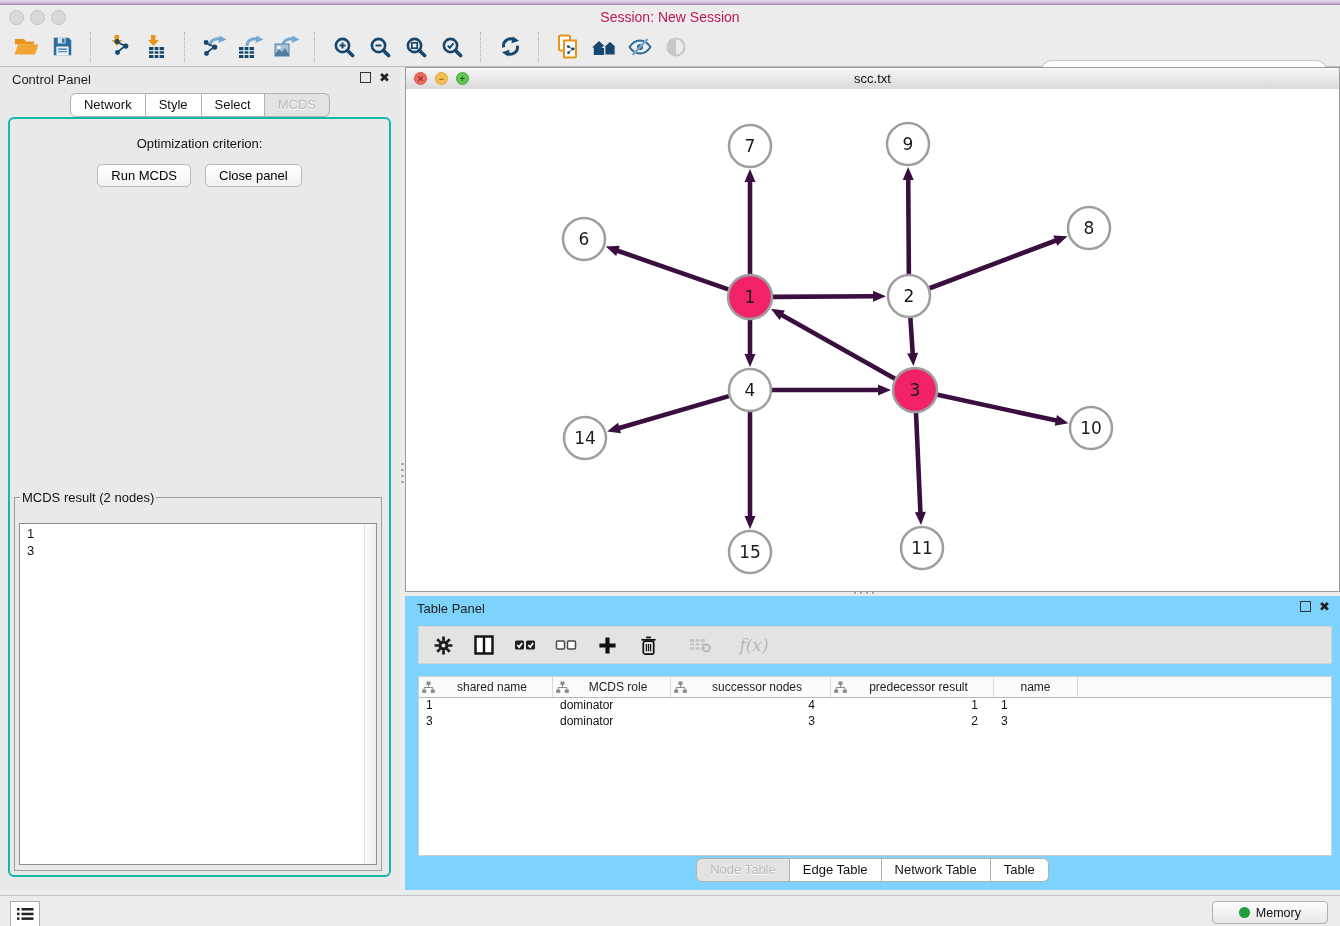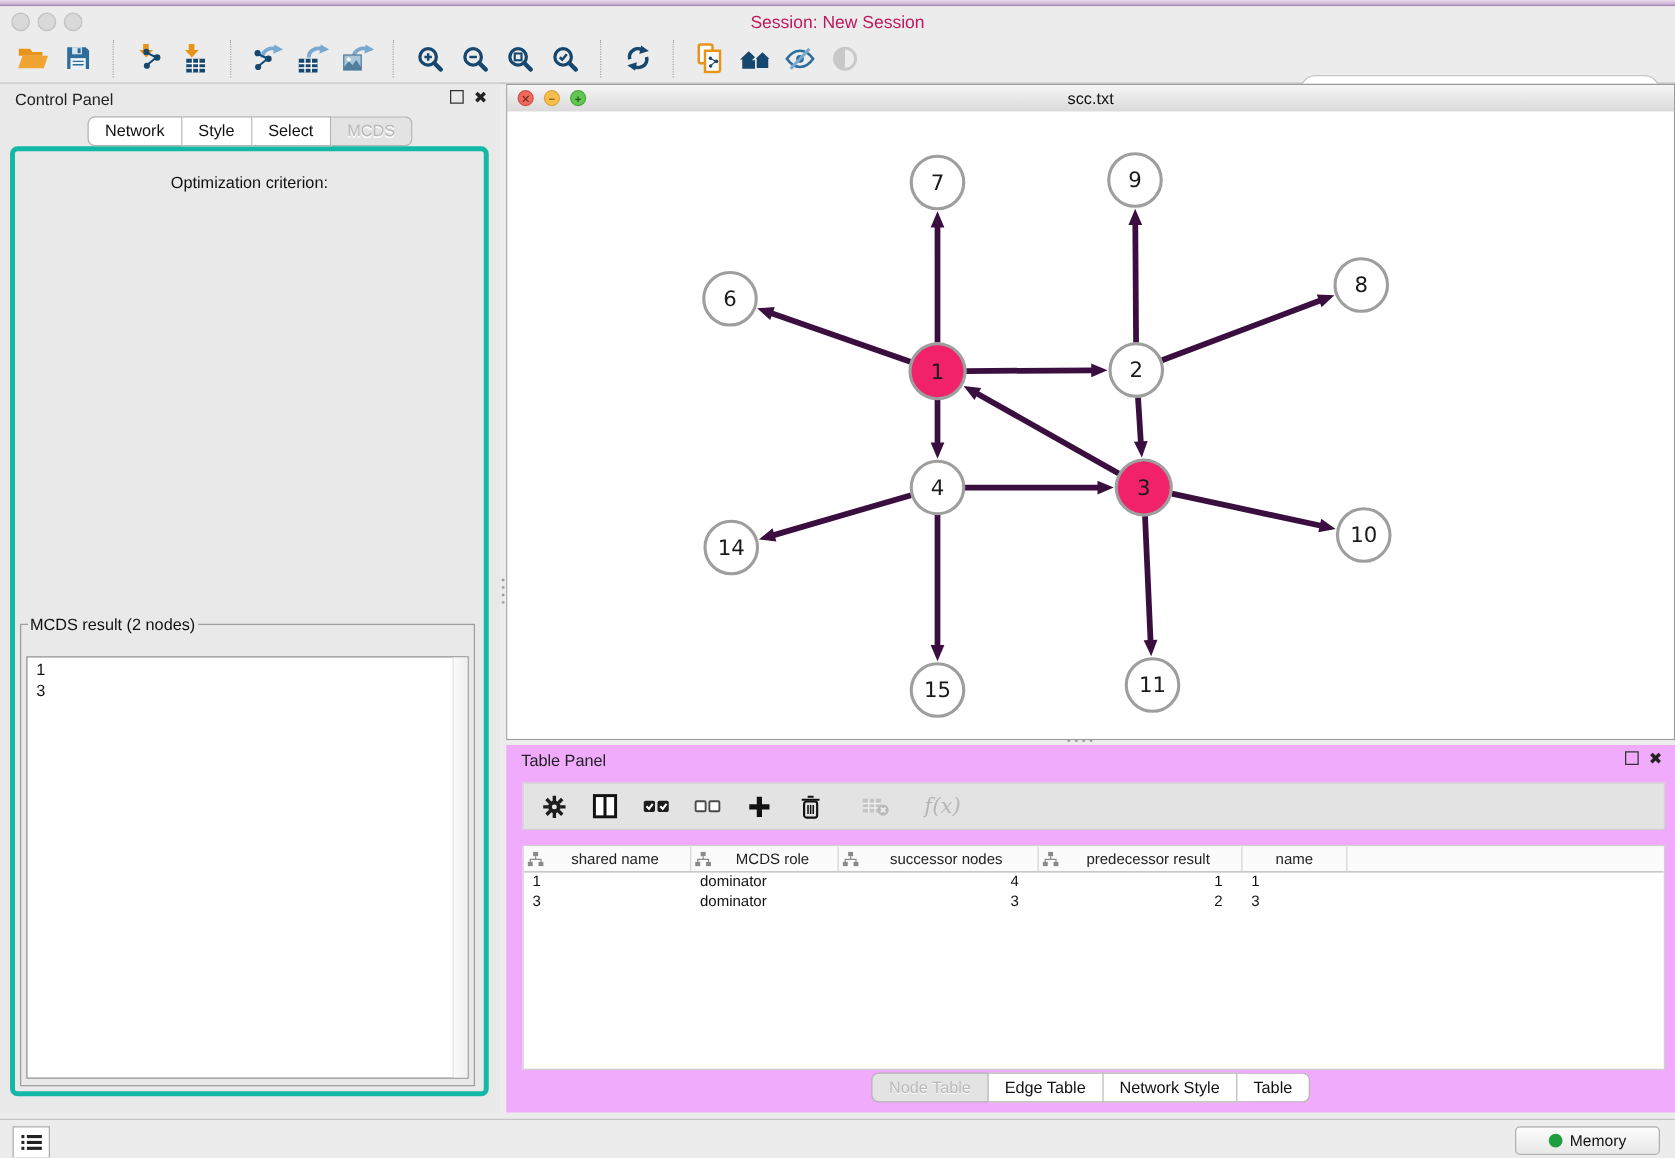--- a/index.html
+++ b/index.html
@@ -29,21 +29,21 @@
   .panel-head{position:relative;height:26px;}
   .panel-head .ph-title{position:absolute;left:12px;top:5px;font-size:13px;color:#222;}
   .ph-icons{position:absolute;right:10px;top:5px;display:flex;gap:8px;align-items:center;}
   .float-ico{width:9px;height:9px;border:1.5px solid #333;display:inline-block;}
   .close-ico{font-size:13px;font-weight:bold;color:#222;line-height:11px;}
   .tabbar{display:flex;justify-content:center;position:relative;z-index:2;}
   .tab{background:#fff;border:1px solid #b2b2b2;border-left:none;padding:3px 13px 4px;font-size:13px;cursor:default;}
   .tab:first-child{border-left:1px solid #b2b2b2;border-radius:6px 0 0 6px;}
   .tab:last-child{border-radius:0 6px 6px 0;}
   .tab.selected{background:#e3e3e3;color:#b9b9b9;text-shadow:0 1px 0 #fff;}
-  .tabpanel{position:absolute;left:8px;top:50px;width:383px;height:760px;border:4px solid #14b8a6;
+  .tabpanel{position:absolute;left:8px;top:50px;width:383px;height:760px;border:2px solid #14b8a6;
     border-radius:6px;box-sizing:border-box;}
   .opt-label{margin-top:17px;text-align:center;font-size:13px;}
   .criterion{margin:9px auto 0;width:308px;height:23px;background:#fff;border:1px solid #b5b5b5;
     border-radius:5px;box-sizing:border-box;display:flex;align-items:center;padding:0 6px 0 9px;font-size:13px;}
   .criterion .cval{flex:1;}
   .chevrons{display:flex;flex-direction:column;font-size:6px;line-height:5px;color:#333;}
   .btn-row{margin-top:13px;display:flex;justify-content:center;gap:14px;}
   .mac-btn{background:linear-gradient(#ffffff,#f2f2f2);border:1px solid #b9b9b9;border-radius:5px;
     padding:3px 13px;font-size:13px;font-family:inherit;}
   fieldset.result{position:absolute;left:4px;right:7px;top:371px;bottom:4px;border:1px solid #9e9e9e;
@@ -63,21 +63,21 @@
     font-size:9px;font-weight:bold;text-align:center;line-height:12px;}
   .tl.red{left:8px;background:#ee6a5e;border:1px solid #d5504a;color:#74251d;}
   .tl.yel{left:29px;background:#f5bf4e;border:1px solid #dca53b;color:#8a5d14;}
   .tl.grn{left:50px;background:#62c655;border:1px solid #47a83c;color:#1d5c14;}
   .net-canvas{position:absolute;left:0;top:21px;right:0;bottom:0;background:#fff;}
   .v-splitter-handle{position:absolute;left:400px;top:461px;width:5px;height:22px;
     background:radial-gradient(circle,#9a9a9a 1px,transparent 1.3px);background-size:5px 6px;}
   .h-splitter-handle{position:absolute;left:852px;top:590px;width:22px;height:5px;
     background:radial-gradient(circle,#9a9a9a 1px,transparent 1.3px);background-size:6px 5px;}
   
-  .table-panel{position:absolute;left:405px;top:596px;width:935px;height:294px;background:#f0abfc;}
+  .table-panel{position:absolute;left:405px;top:596px;width:935px;height:294px;background:#7dd3fc;}
   .tp-toolbar{position:absolute;left:13px;right:8px;top:30px;height:38px;background:#e3e3e3;
     border:1px solid #d2d2d2;box-sizing:border-box;display:flex;align-items:center;padding-left:12px;gap:17px;}
   .tp-btn{display:flex;align-items:center;justify-content:center;width:24px;height:24px;}
   .tp-btn.disabled{opacity:.45;filter:grayscale(1);margin-left:12px;}
   .fx-label{font-family:"DejaVu Serif","Liberation Serif",serif;font-style:italic;font-size:17px;color:#7e7e7e;}
   .grid-table{position:absolute;left:13px;right:8px;top:80px;bottom:34px;background:#fff;
     border:1px solid #cfcfcf;box-sizing:border-box;overflow:hidden;}
   .gt-header{display:flex;height:20px;background:#fbfbfb;border-bottom:1px solid #b9b9b9;}
   .gt-hcell{display:flex;align-items:center;border-right:1px solid #d8d8d8;box-sizing:border-box;
     font-size:12px;color:#222;padding:0 3px;}
@@ -286,20 +286,24 @@
     </span>
   </div>
   <div class="tabbar" id="cp-tabs">
       <span class="tab">Network</span>
       <span class="tab">Style</span>
       <span class="tab">Select</span>
       <span class="tab selected">MCDS</span>
     </div>
   <div class="tabpanel">
     <div class="opt-label">Optimization criterion:</div>
+    <div class="btn-row">
+      <button class="mac-btn">Run MCDS</button>
+      <button class="mac-btn">Close panel</button>
+    </div>
     <fieldset class="result">
       <legend>MCDS result (2 nodes)</legend>
       <div class="result-box" id="result-box">
         <div class="result-scroll"></div>
       <div>1</div>
           <div>3</div>
         </div>
     </fieldset>
   </div>
 </div>
@@ -511,21 +515,21 @@
           <div class="gt-cell left" style="width: 118px;">dominator</div>
           <div class="gt-cell right" style="width: 160px;">3</div>
           <div class="gt-cell right" style="width: 163px;">2</div>
           <div class="gt-cell left" style="width: 84px;">3</div>
         </div>
       </div>
   </div>
   <div class="tp-tabs tabbar" id="tp-tabs">
       <span class="tab selected">Node Table</span>
       <span class="tab">Edge Table</span>
-      <span class="tab">Network Style</span>
+      <span class="tab">Network Table</span>
       <span class="tab">Table</span>
     </div>
 </div>
 
 <div class="statusbar">
   <div class="list-btn">
     <svg width="17" height="14" viewBox="0 0 17 14">
       <g fill="#222">
           <rect x="0" y="1" width="2.5" height="2.5"></rect>
           <rect x="0" y="5.7" width="2.5" height="2.5"></rect>

